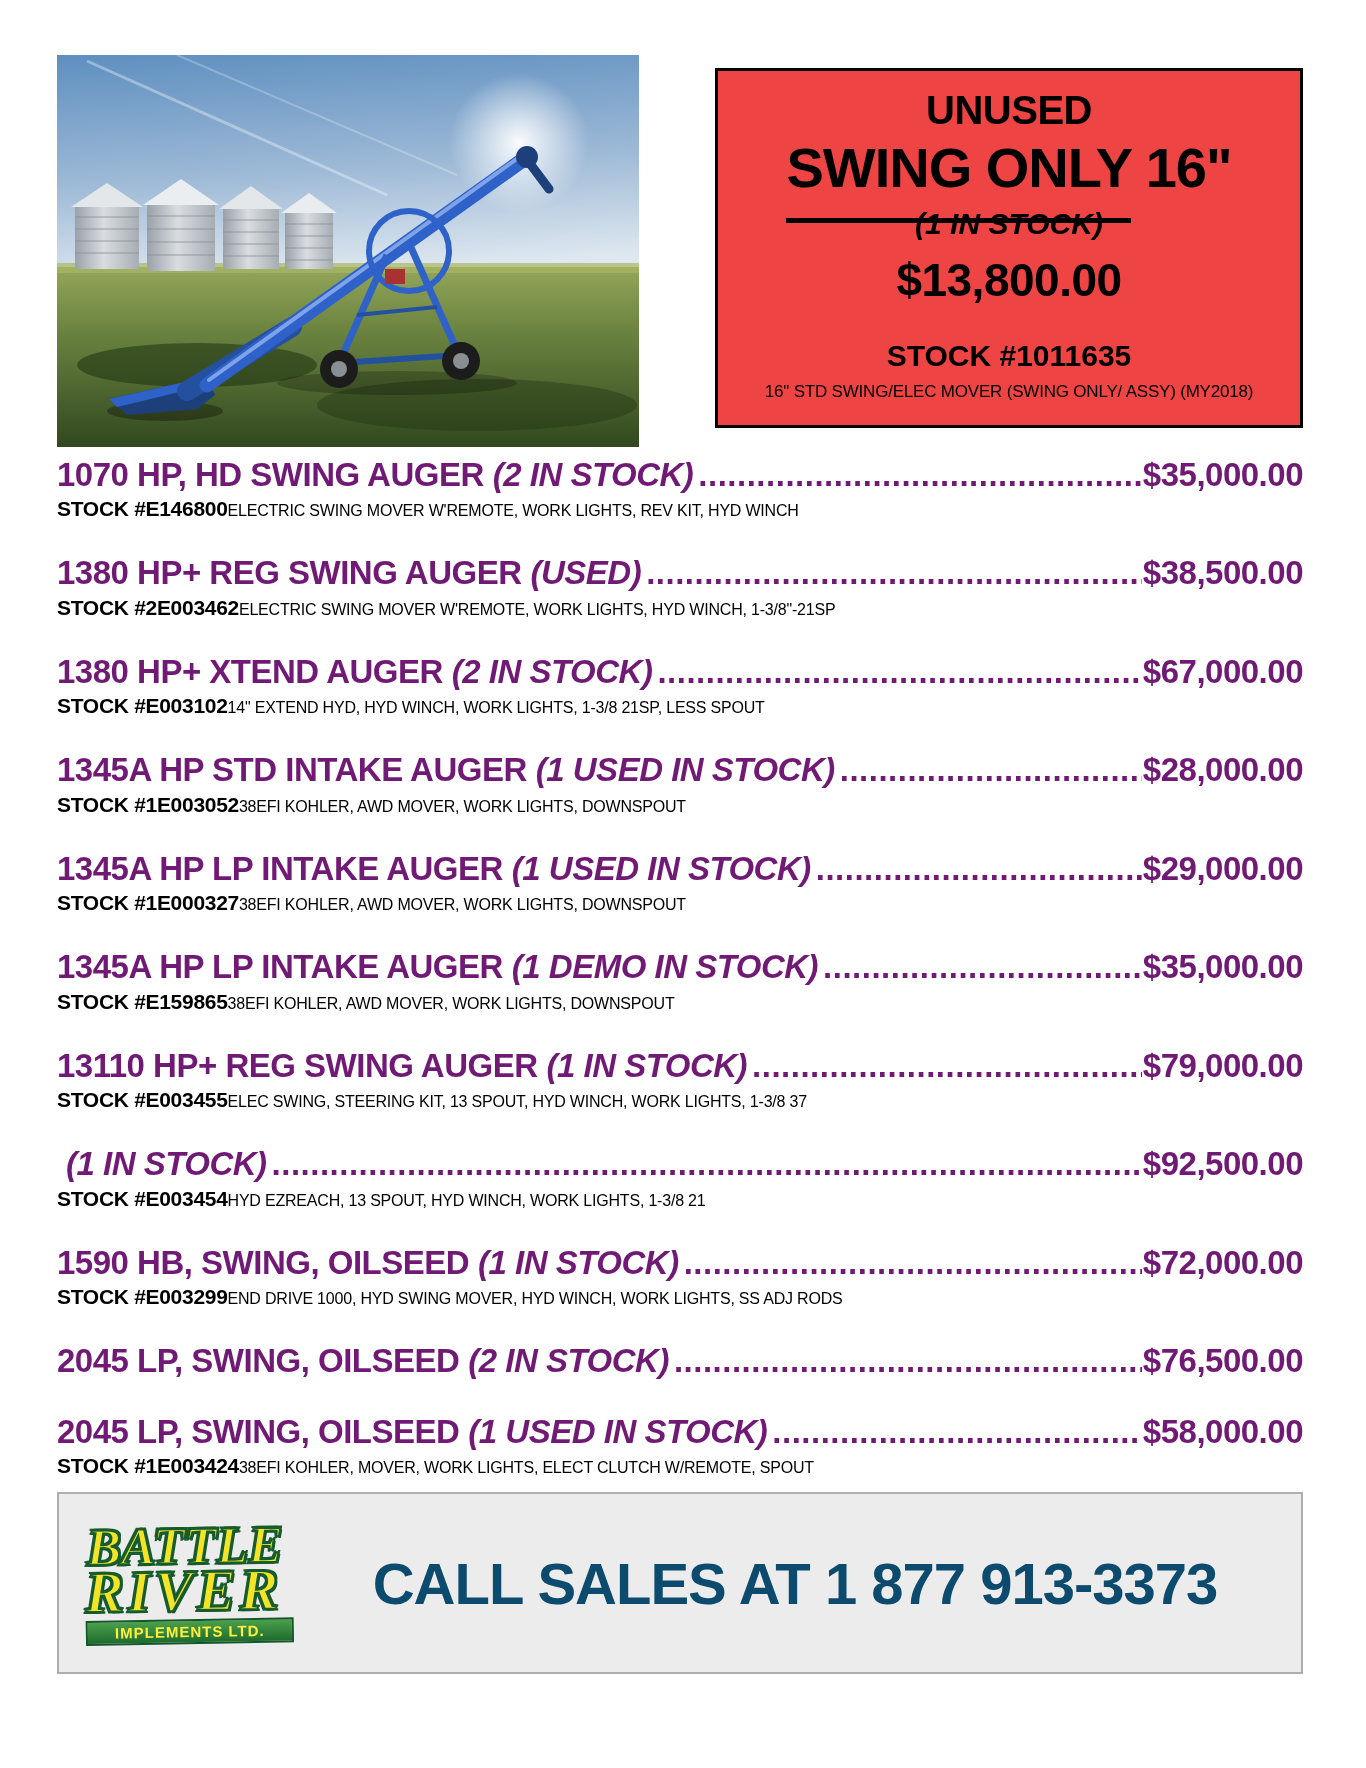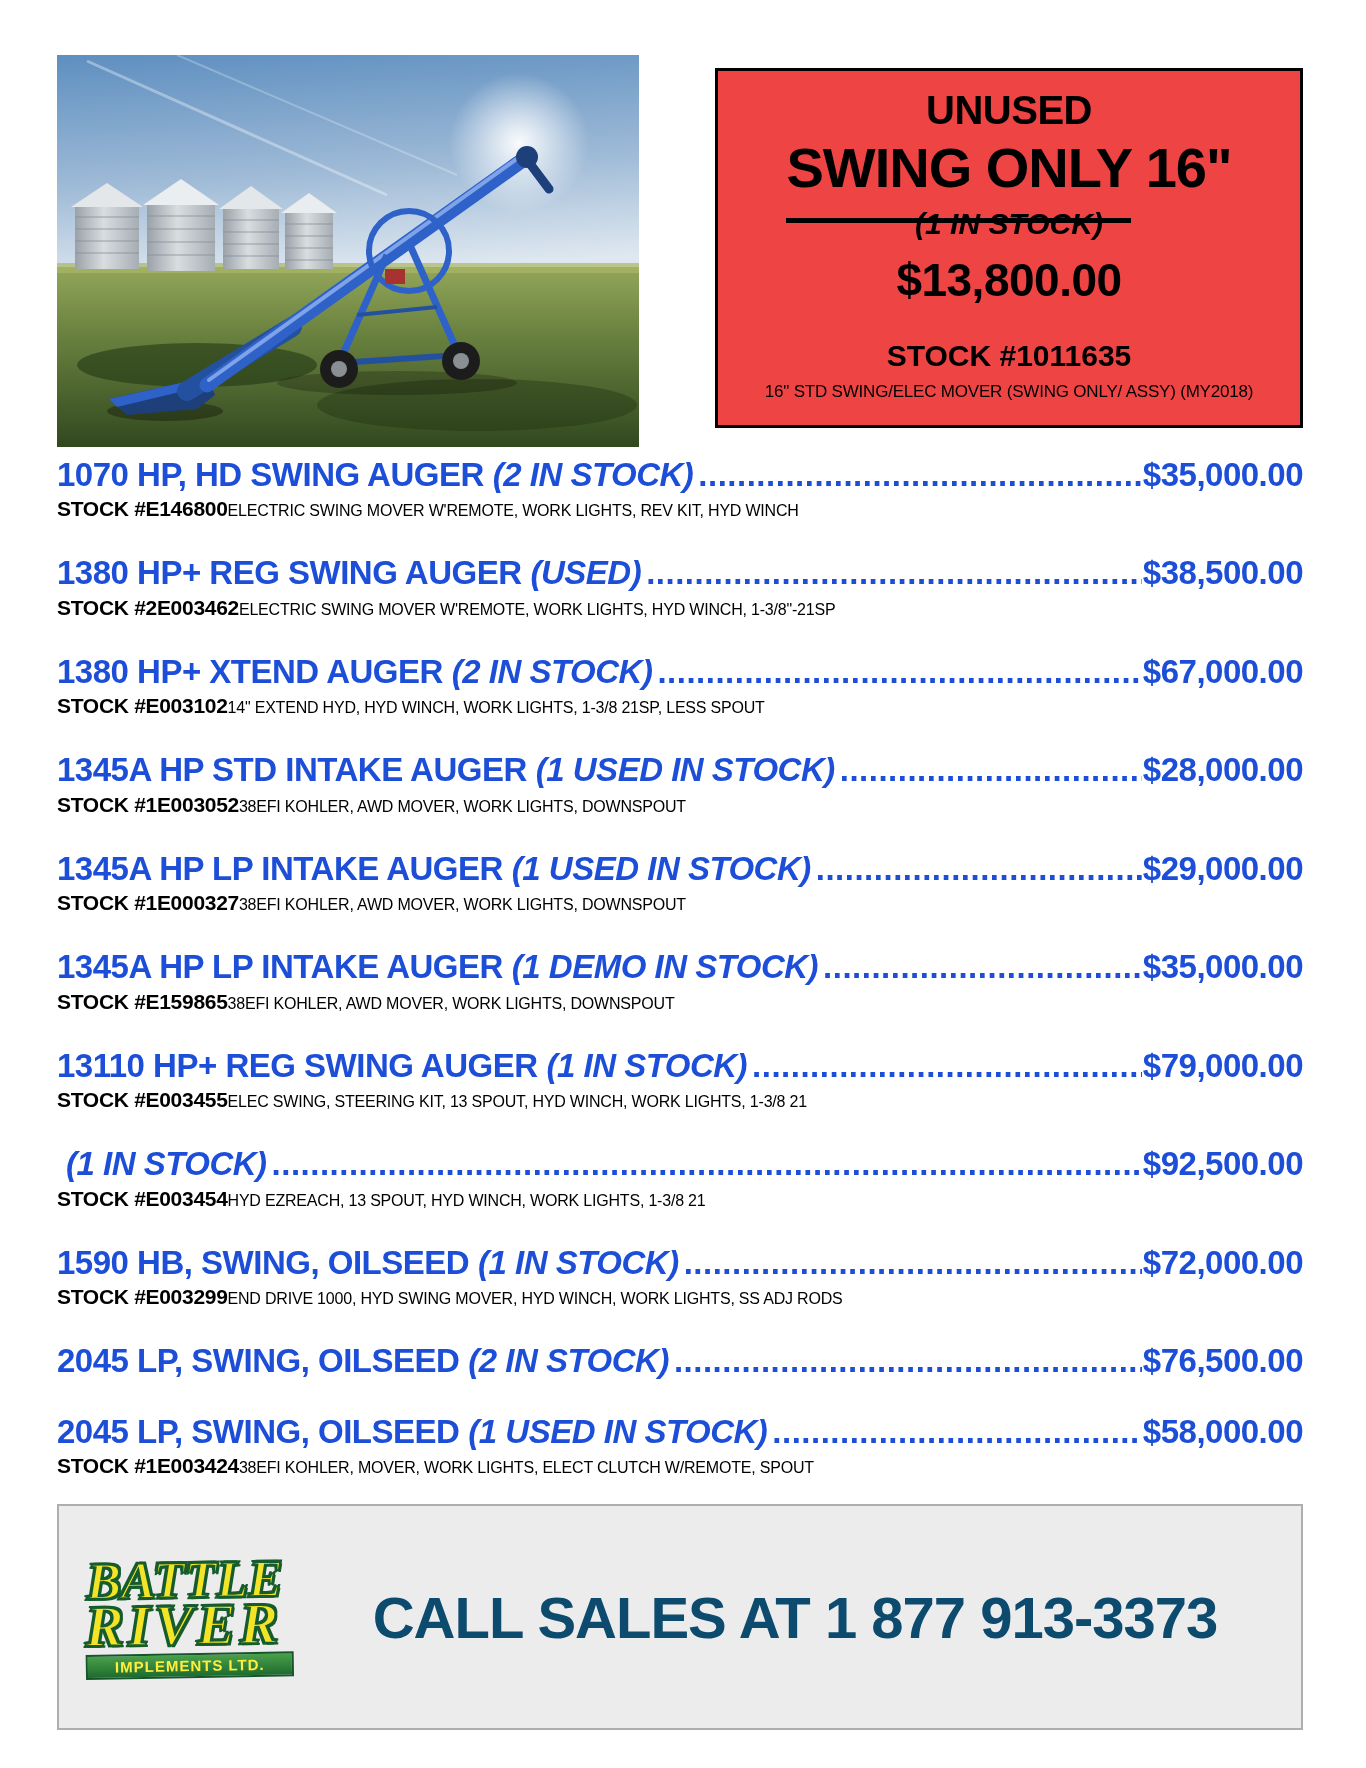--- a/index.html
+++ b/index.html
@@ -27,33 +27,33 @@
   .promo-price{font-size:46px;font-weight:700;letter-spacing:-0.5px;margin-top:12px;}
   .promo-stocknum{font-size:30px;font-weight:700;margin-top:32px;}
   .promo-desc{font-size:17px;margin-top:9px;letter-spacing:-0.2px;}
 
   
   .rows{margin-top:10px;}
   .row{margin-bottom:34px;}
   .row:last-child{margin-bottom:0;}
   .row-title-line{
     display:flex;align-items:baseline;
-    font-size:33px;font-weight:700;letter-spacing:-0.5px;line-height:1.1;color:#1d4ed8;
+    font-size:33px;font-weight:700;letter-spacing:-0.5px;line-height:1.1;color:#701a75;
   }
   .row-title-line .t{white-space:nowrap;}
   .row-title-line .avail{font-style:italic;margin-left:9px;white-space:nowrap;}
   .row-title-line .dots{flex:1 1 auto;overflow:hidden;white-space:nowrap;margin-left:5px;margin-right:1px;letter-spacing:0.5px;}
   .row-title-line .price{white-space:nowrap;flex:none;}
   .row-stock-line{margin-top:3px;line-height:1.2;}
   .row-stock-line .stock{font-weight:700;font-size:21px;letter-spacing:-0.3px;}
   .row-stock-line .details{font-size:16px;letter-spacing:-0.2px;}
 
   
   .footer{
-    margin-top:26px;height:226px;box-sizing:border-box;
+    margin-top:14px;height:182px;box-sizing:border-box;
     background:#ececec;border:2px solid #aeaeae;
     display:flex;align-items:center;padding:0 26px;
   }
   .logo{flex:none;width:230px;transform:rotate(-1deg);}
   .logo-l1,.logo-l2{
     font-family:"Liberation Serif","DejaVu Serif",serif;
     font-weight:bold;font-style:italic;color:#f4e428;line-height:0.88;
     -webkit-text-stroke:2px #165c2d;
     text-shadow:-2px -2px 0 #165c2d,2px -2px 0 #165c2d,-2px 2px 0 #165c2d,2px 2px 0 #165c2d;
   }
@@ -260,21 +260,21 @@
       <div class="row-stock-line"><span class="stock">STOCK #E159865</span><span class="details">38EFI KOHLER, AWD MOVER, WORK LIGHTS, DOWNSPOUT</span></div>
     </div>
 
     <div class="row">
       <div class="row-title-line">
           <span class="t">13110 HP+ REG SWING AUGER</span>
           <span class="avail">(1 IN STOCK)</span>
           <span class="dots">................................................................................................................................................................................................................................................</span>
           <span class="price">$79,000.00</span>
         </div>
-      <div class="row-stock-line"><span class="stock">STOCK #E003455</span><span class="details">ELEC SWING, STEERING KIT, 13 SPOUT, HYD WINCH, WORK LIGHTS, 1-3/8 21</span></div>
+      <div class="row-stock-line"><span class="stock">STOCK #E003455</span><span class="details">ELEC SWING, STEERING KIT, 13 SPOUT, HYD WINCH, WORK LIGHTS, 1-3/8 37</span></div>
     </div>
 
     <div class="row">
       <div class="row-title-line">
           <span class="avail">(1 IN STOCK)</span>
           <span class="dots">................................................................................................................................................................................................................................................</span>
           <span class="price">$92,500.00</span>
         </div>
       <div class="row-stock-line"><span class="stock">STOCK #E003454</span><span class="details">HYD EZREACH, 13 SPOUT, HYD WINCH, WORK LIGHTS, 1-3/8 21</span></div>
     </div>

